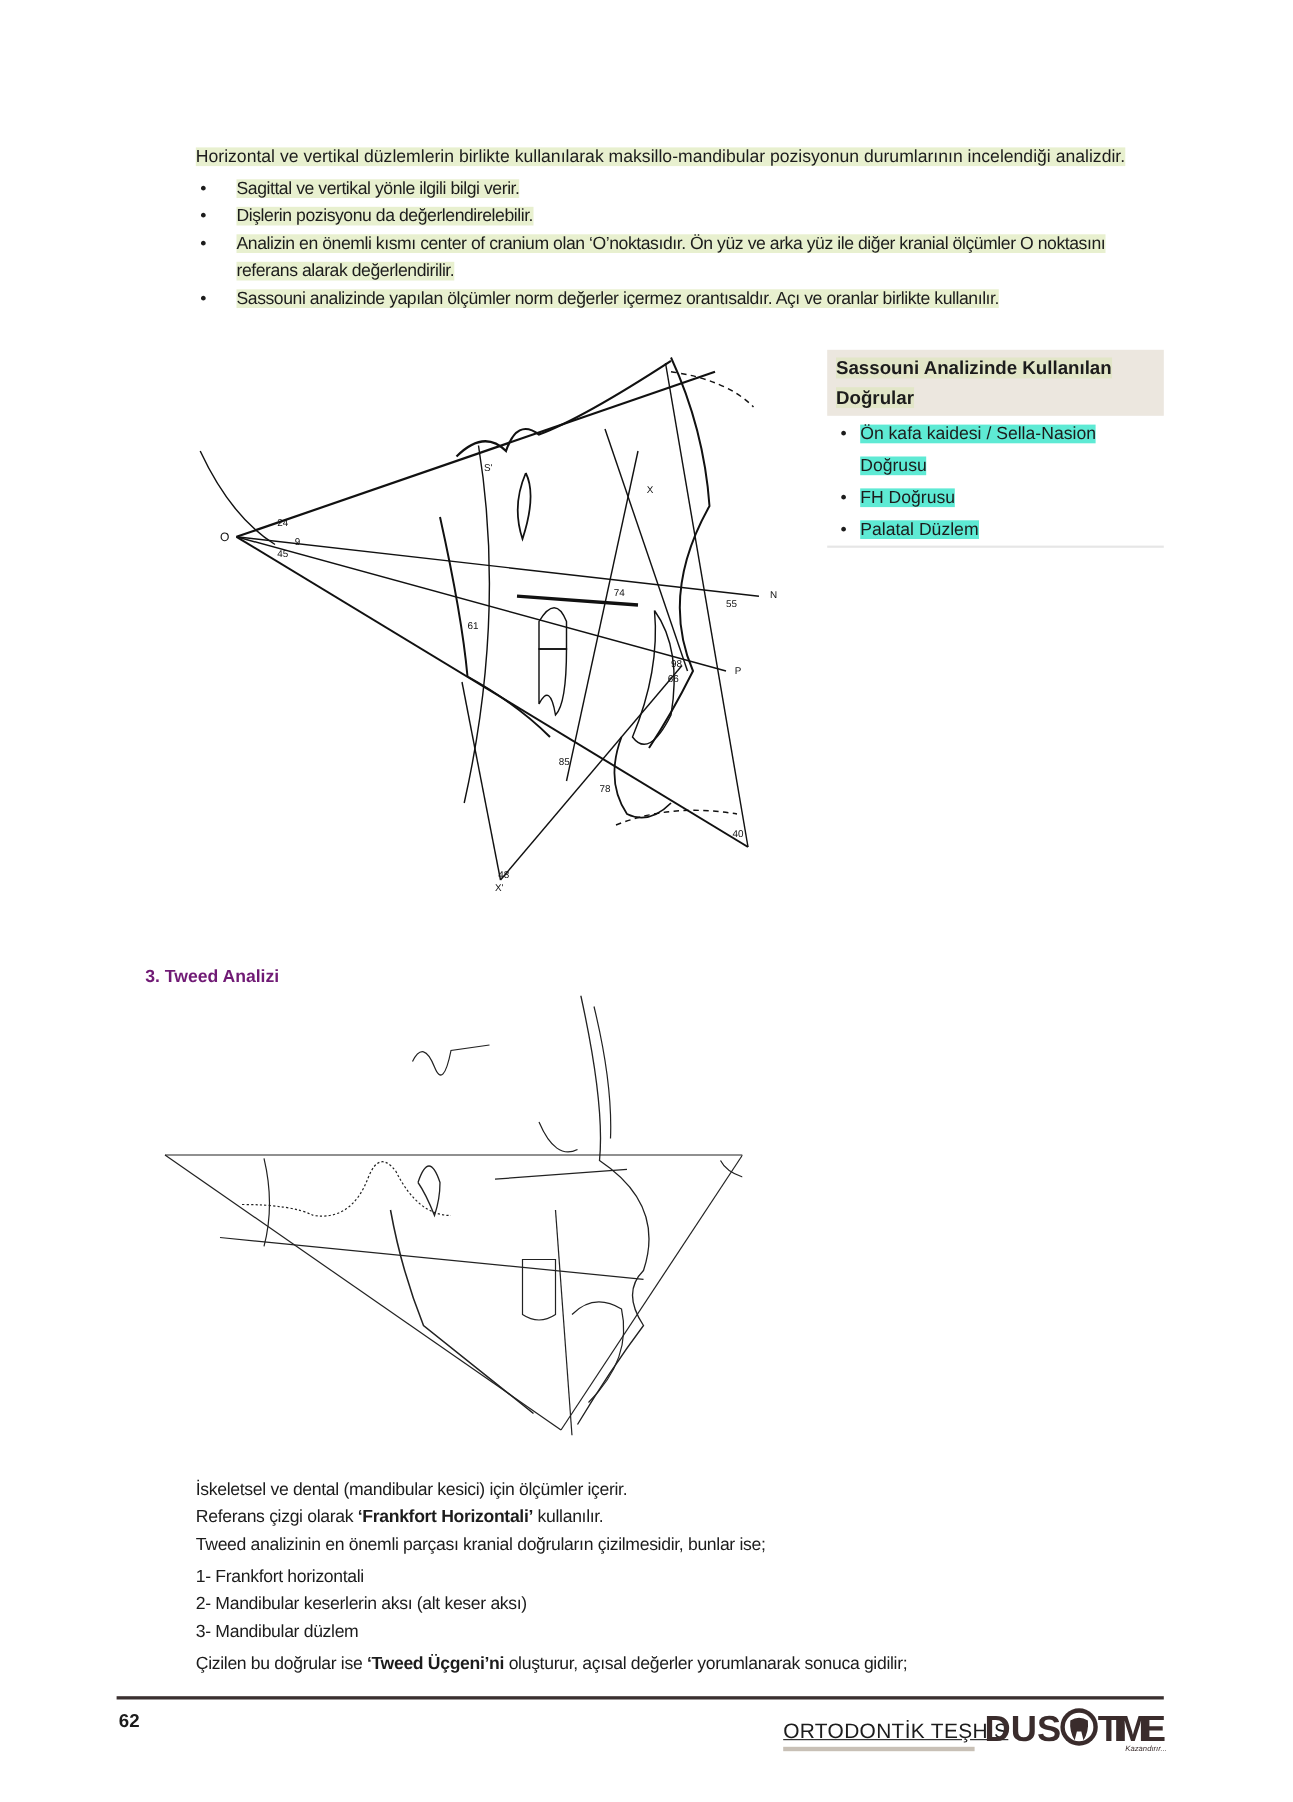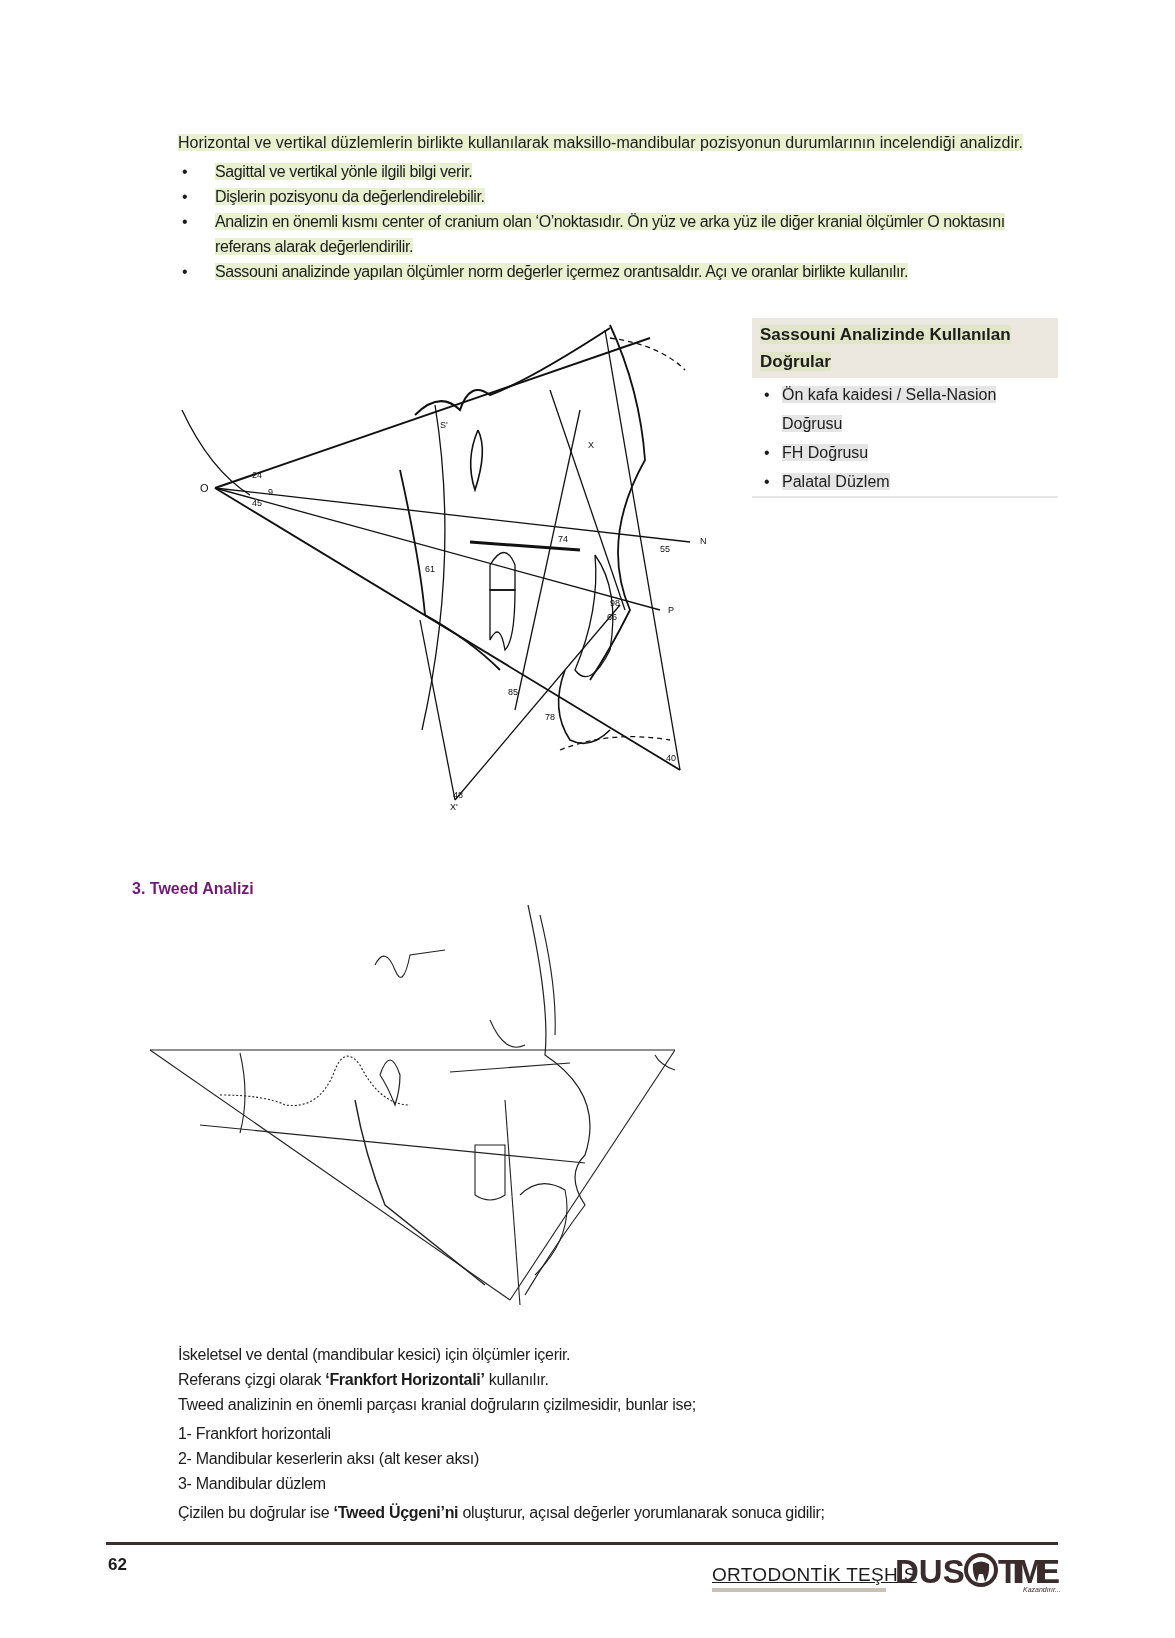--- a/index.html
+++ b/index.html
@@ -11,21 +11,21 @@
   .intro ul { margin: 4px; padding: 0; list-style: none; }
   .intro li { position: relative; padding-left: 33px; letter-spacing: -0.4px; }
   .intro li::before { content: "\2022"; position: absolute; left: 0; top: 0; font-size: 16px; }
   .intro li span { background: #e8f0cf; }
   .side-box { position: absolute; left: 752px; top: 318px; width: 306px; }
   .side-title { background: #ece7df; padding: 3px 8px; font-weight: bold; font-size: 17px; line-height: 27px; }
   .side-title span { background: #e2e6c8; }
   .side-list { list-style: none; margin: 0; padding: 2px 0 0 0; border-bottom: 2px solid #e6e6e6; }
   .side-list li { position: relative; padding-left: 30px; font-size: 16px; line-height: 29px; }
   .side-list li::before { content: "\2022"; position: absolute; left: 12px; top: 0; }
-  .side-list li span { background: #e5e5e5; }
+  .side-list li span { background: #5eead4; }
   .diagram { position: absolute; }
   .section-title { position: absolute; left: 132px; top: 880px; color: #701a75; font-weight: bold; font-size: 16px; }
   .body-text { position: absolute; left: 178px; top: 1342px; font-size: 16px; line-height: 25px; letter-spacing: -0.3px; }
   .body-text p { margin: 0; }
   .body-text .gap { margin-top: 4px; }
   .rule { position: absolute; left: 106px; top: 1542px; width: 952px; height: 3px; background: #3a3030; }
   .page-num { position: absolute; left: 108px; top: 1555px; font-weight: bold; font-size: 17px; }
   .footer-title { position: absolute; left: 712px; top: 1564px; font-size: 19px; letter-spacing: 0.3px; text-decoration: underline; }
   .footer-bar { position: absolute; left: 712px; top: 1588px; width: 174px; height: 4px; background: #c8c0b6; }
   .logo { position: absolute; left: 895px; top: 1550px; width: 165px; height: 44px; }

